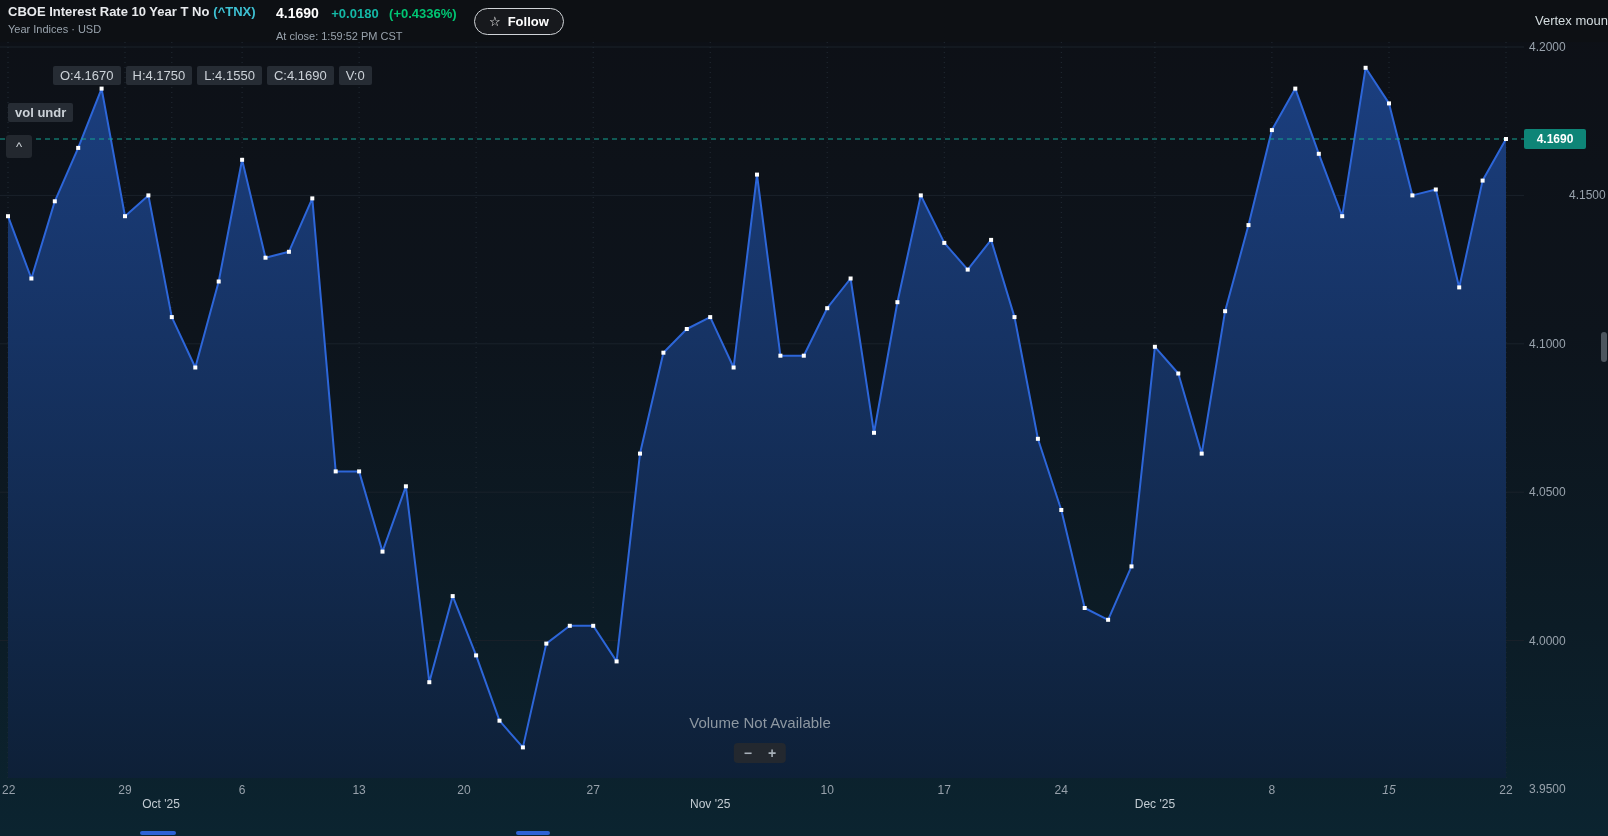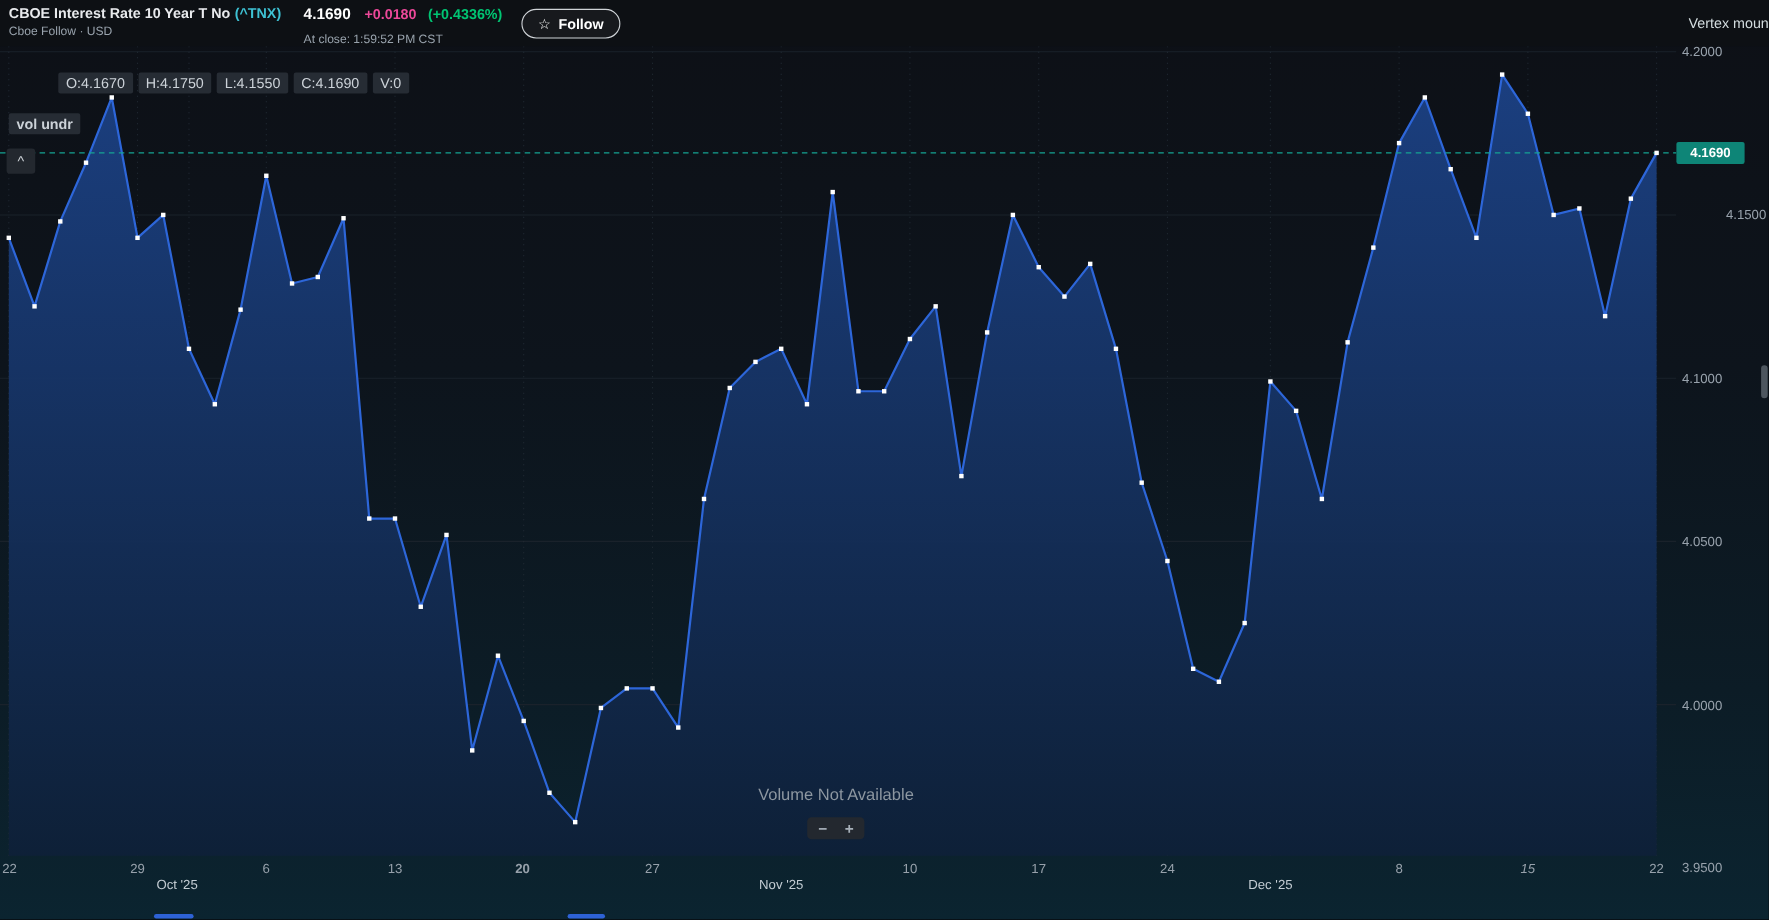--- a/index.html
+++ b/index.html
@@ -9,21 +9,21 @@
     background:linear-gradient(180deg,#0d1016 0%,#0d141c 40%,#0c1c26 75%,#0b2430 100%);
   }
   
   .header{position:absolute;top:0;left:0;width:1608px;height:42px;background:#0d1014;z-index:5;}
   .title-block{position:absolute;left:8px;top:4px;}
   .title-row{font-size:13px;font-weight:700;color:#e8eaed;white-space:nowrap;}
   .title-row .ticker{color:#3ec1d3;margin-left:4px;}
   .subtitle{font-size:11px;color:#99a3ad;margin-top:4px;}
   .quote-block{position:absolute;left:276px;top:4px;white-space:nowrap;}
   .price{font-size:14px;font-weight:700;color:#ffffff;}
-  .chg{font-size:13px;font-weight:700;color:#ec4899;margin-left:8px;}
+  .chg{font-size:13px;font-weight:700;color:#14b8a6;margin-left:8px;}
   .pct{font-size:13px;font-weight:700;color:#00c573;margin-left:6px;}
   .at-close{font-size:11px;color:#99a3ad;margin-top:8px;}
   .follow-btn{position:absolute;left:474px;top:8px;height:27px;padding:0 14px;border-radius:15px;
     border:1px solid #cfd3d7;background:#17191d;color:#ffffff;font-weight:700;font-size:13px;
     display:flex;align-items:center;gap:7px;cursor:pointer;font-family:inherit;}
   .follow-btn .star{font-size:13px;font-weight:400;}
   .ad-text{position:absolute;right:0;top:13px;color:#d3dcdf;font-size:13px;max-width:126px;
     overflow:hidden;white-space:nowrap;}
   
   .chart-region{position:absolute;left:0;top:42px;width:1524px;height:794px;}
@@ -55,21 +55,21 @@
 </head>
 <body>
 
 <div class="app">
 
   <div class="header">
     <div class="title-block">
       <div class="title-row">
         <span>CBOE Interest Rate 10 Year T No</span><span class="ticker">(^TNX)</span>
       </div>
-      <div class="subtitle">Cboe Follow · USD</div>
+      <div class="subtitle">Year Indices · USD</div>
     </div>
     <div class="quote-block">
       <div>
         <span class="price">4.1690</span>
         <span class="chg">+0.0180</span>
         <span class="pct">(+0.4336%)</span>
       </div>
       <div class="at-close">At close: 1:59:52 PM CST</div>
     </div>
     <button class="follow-btn">
@@ -192,21 +192,21 @@
       <button>−</button>
       <button>+</button>
     </div>
 
     <div id="x-axis-labels">
         <div class="x-tick" style="left: 2px; transform: none; top: 741px;">22</div>
         <div class="x-tick" style="left: 125.031px; top: 741px;">29</div>
         <div class="x-tick month" style="left: 161px; top: 755px;">Oct '25</div>
         <div class="x-tick" style="left: 242.062px; top: 741px;">6</div>
         <div class="x-tick" style="left: 359.094px; top: 741px;">13</div>
-        <div class="x-tick" style="left: 475px; top: 741px; font-weight: bold;">20</div>
+        <div class="x-tick" style="left: 464px; top: 741px;">20</div>
         <div class="x-tick" style="left: 593.156px; top: 741px;">27</div>
         <div class="x-tick month" style="left: 710.188px; top: 755px;">Nov '25</div>
         <div class="x-tick" style="left: 827.219px; top: 741px;">10</div>
         <div class="x-tick" style="left: 944.25px; top: 741px;">17</div>
         <div class="x-tick" style="left: 1061.28px; top: 741px;">24</div>
         <div class="x-tick month" style="left: 1154.91px; top: 755px;">Dec '25</div>
         <div class="x-tick" style="left: 1271.94px; top: 741px;">8</div>
         <div class="x-tick" style="left: 1388.97px; top: 741px; font-style: italic;">15</div>
         <div class="x-tick" style="left: 1506px; top: 741px;">22</div>
       </div>

